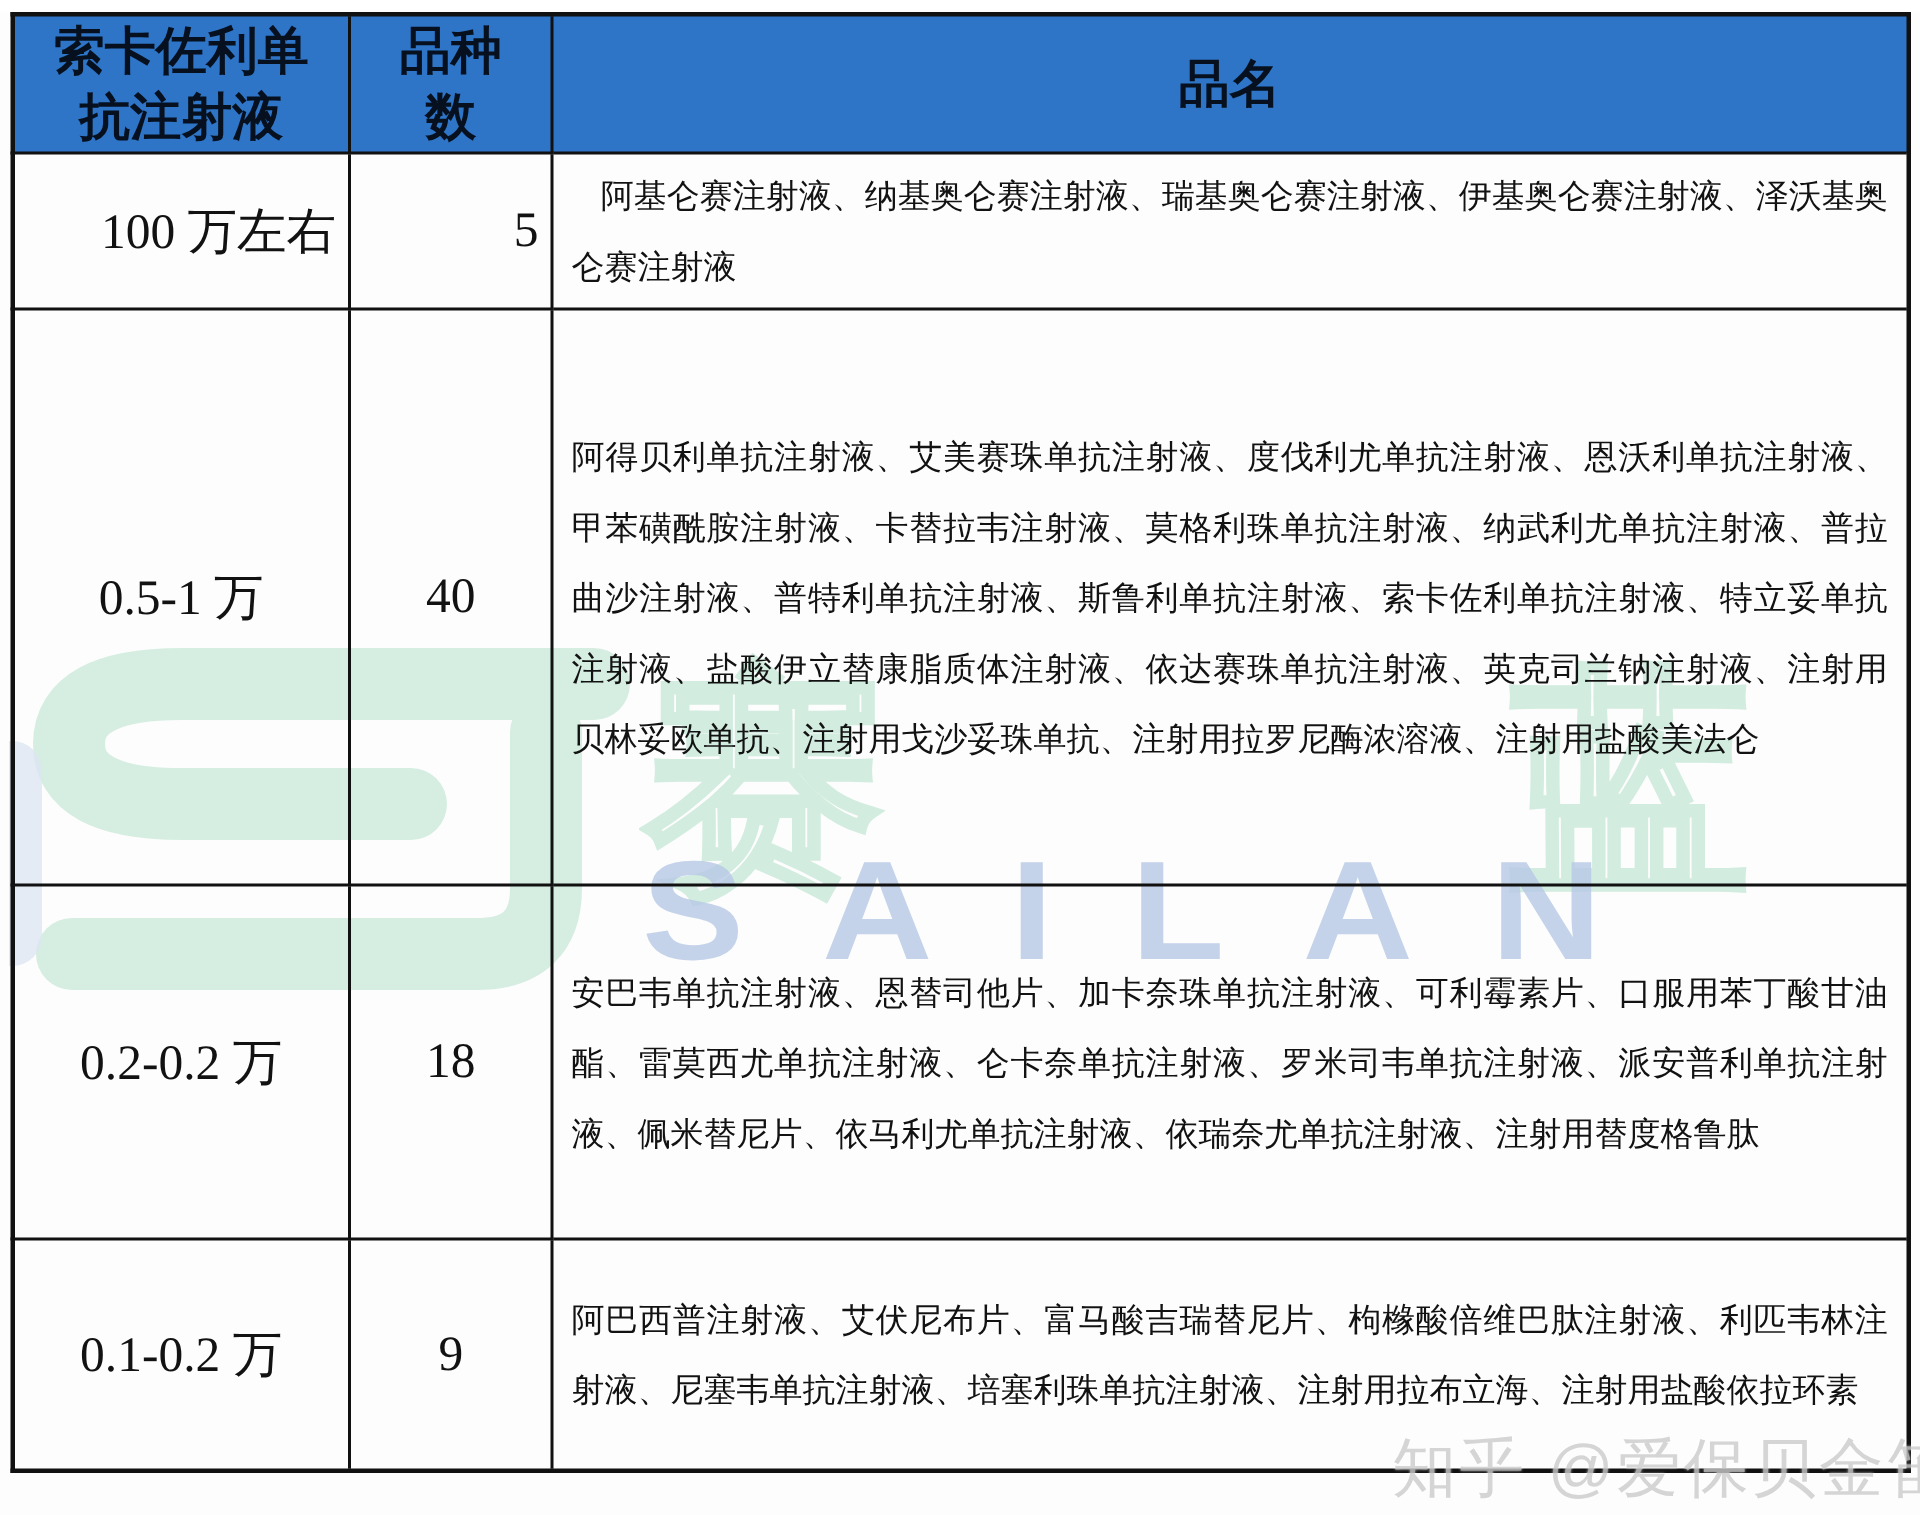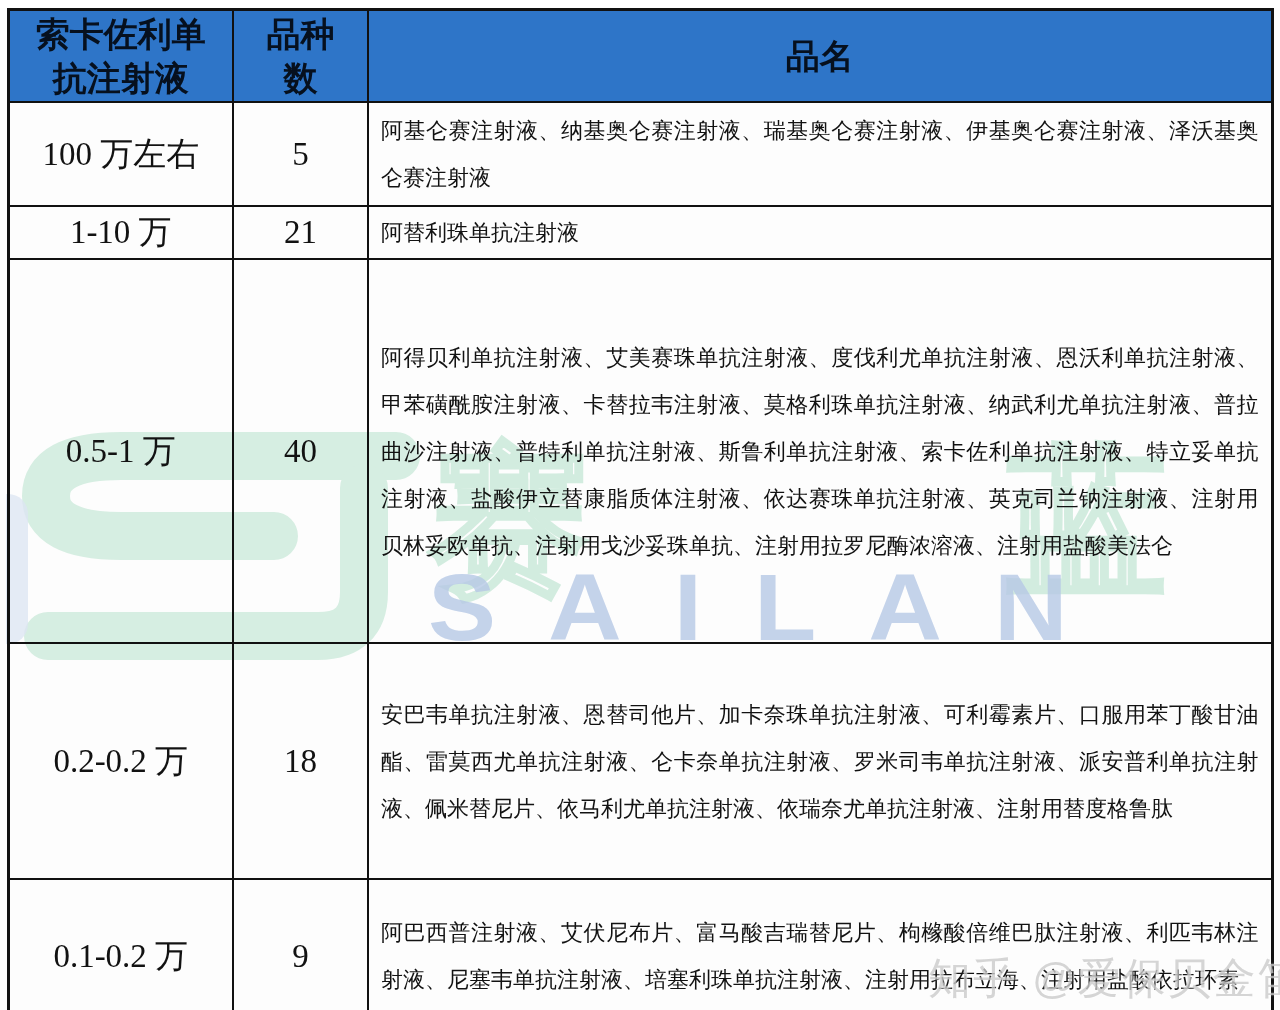--- a/index.html
+++ b/index.html
@@ -81,21 +81,21 @@
     font-size:33px;padding:0 8px;
   }
   td.c3{
     width:904px;
     font-size:22px;line-height:47px;
     text-align:justify;
     text-align-last:left;
     padding:2px 12px;
     word-break:break-all;
   }
-  tr.r1 td{height:98px;}
+  tr.r1 td{height:98px;text-align:right;}
   tr.r2 td{height:46px;}
   tr.r3 td{height:378px;}
   tr.r4 td{height:230px;}
   tr.r5 td{height:148px;}
   
   .wm-zhihu{
     position:absolute;left:928px;top:942px;
     z-index:3;
     font-family:"Liberation Sans","DejaVu Sans",sans-serif;
     font-size:43px;
@@ -134,25 +134,20 @@
         <th>品种数</th>
         <th>品名</th>
       </tr>
     </thead>
     <tbody>
       <tr class="r1">
         <td class="c1">100 万左右</td>
         <td class="c2">5</td>
         <td class="c3">阿基仑赛注射液、纳基奥仑赛注射液、瑞基奥仑赛注射液、伊基奥仑赛注射液、泽沃基奥仑赛注射液</td>
       </tr>
-      <tr class="r2">
-        <td class="c1">1-10 万</td>
-        <td class="c2">21</td>
-        <td class="c3">阿替利珠单抗注射液</td>
-      </tr>
       <tr class="r3">
         <td class="c1">0.5-1 万</td>
         <td class="c2">40</td>
         <td class="c3">阿得贝利单抗注射液、艾美赛珠单抗注射液、度伐利尤单抗注射液、恩沃利单抗注射液、甲苯磺酰胺注射液、卡替拉韦注射液、莫格利珠单抗注射液、纳武利尤单抗注射液、普拉曲沙注射液、普特利单抗注射液、斯鲁利单抗注射液、索卡佐利单抗注射液、特立妥单抗注射液、盐酸伊立替康脂质体注射液、依达赛珠单抗注射液、英克司兰钠注射液、注射用贝林妥欧单抗、注射用戈沙妥珠单抗、注射用拉罗尼酶浓溶液、注射用盐酸美法仑</td>
       </tr>
       <tr class="r4">
         <td class="c1">0.2-0.2 万</td>
         <td class="c2">18</td>
         <td class="c3">安巴韦单抗注射液、恩替司他片、加卡奈珠单抗注射液、可利霉素片、口服用苯丁酸甘油酯、雷莫西尤单抗注射液、仑卡奈单抗注射液、罗米司韦单抗注射液、派安普利单抗注射液、佩米替尼片、依马利尤单抗注射液、依瑞奈尤单抗注射液、注射用替度格鲁肽</td>
       </tr>

